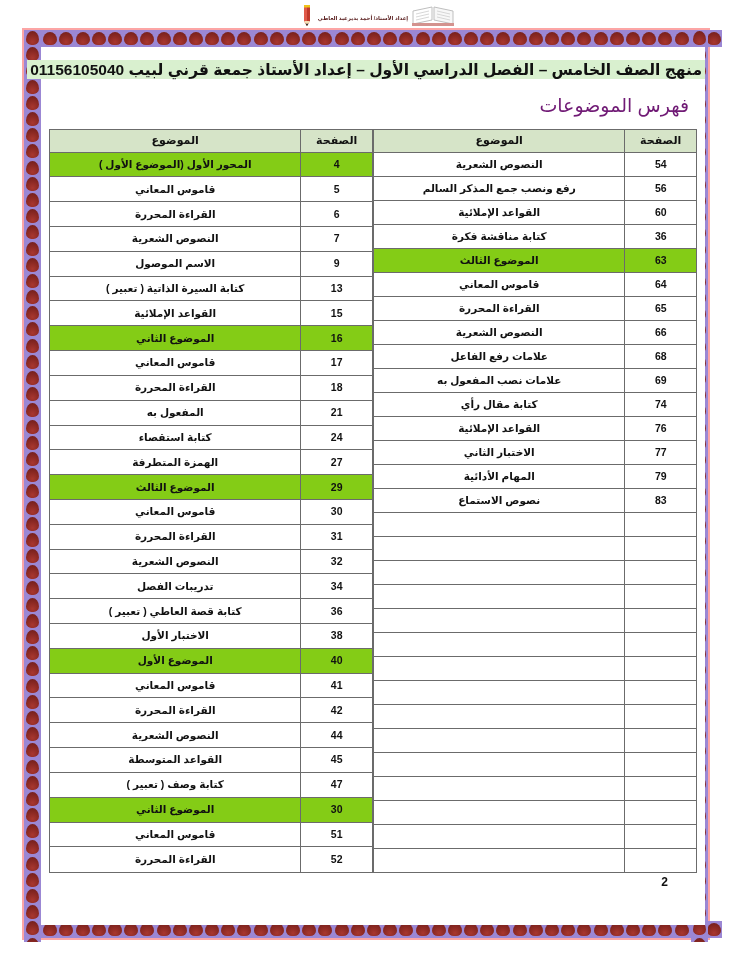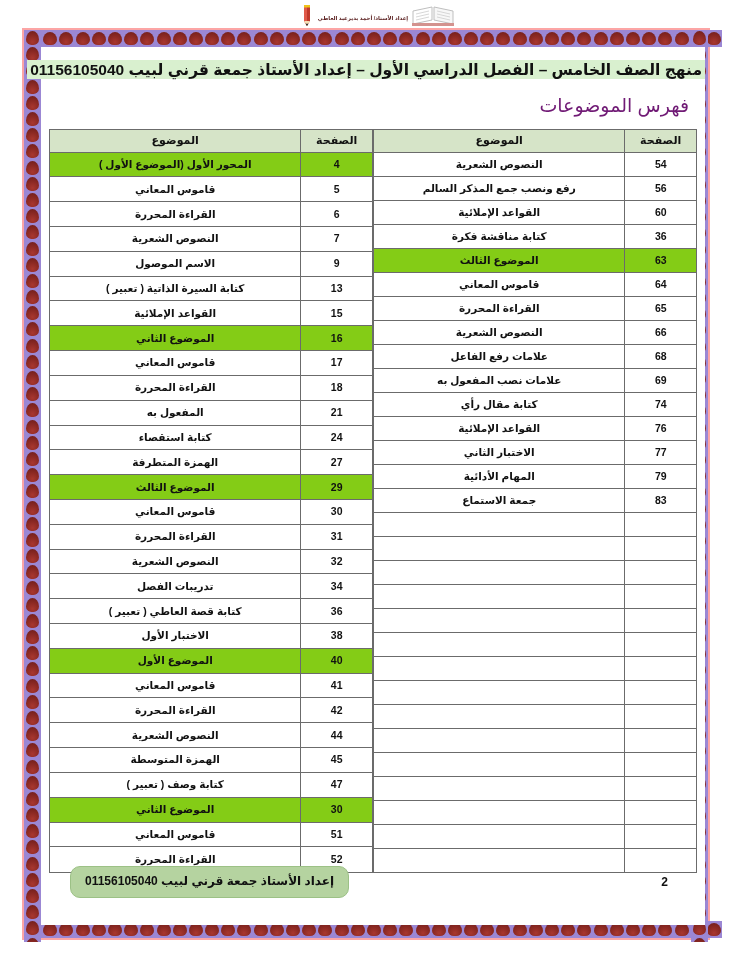--- a/index.html
+++ b/index.html
@@ -461,21 +461,21 @@
             <tr>
               <td class="page">77</td>
               <td class="topic">الاختبار الثاني</td>
             </tr>
             <tr>
               <td class="page">79</td>
               <td class="topic">المهام الأدائية</td>
             </tr>
             <tr>
               <td class="page">83</td>
-              <td class="topic">جمعة الاستماع</td>
+              <td class="topic">نصوص الاستماع</td>
             </tr>
             <tr>
               <td class="page empty"></td>
               <td class="topic empty"></td>
             </tr>
             <tr>
               <td class="page empty"></td>
               <td class="topic empty"></td>
             </tr>
             <tr>
@@ -632,21 +632,21 @@
             <tr>
               <td class="page">42</td>
               <td class="topic">القراءة المحررة</td>
             </tr>
             <tr>
               <td class="page">44</td>
               <td class="topic">النصوص الشعرية</td>
             </tr>
             <tr>
               <td class="page">45</td>
-              <td class="topic">الهمزة المتوسطة</td>
+              <td class="topic">القواعد المتوسطة</td>
             </tr>
             <tr>
               <td class="page">47</td>
               <td class="topic">كتابة وصف ( تعبير )</td>
             </tr>
             <tr class="hl">
               <td class="page">30</td>
               <td class="topic">الموضوع الثاني</td>
             </tr>
             <tr>
@@ -656,17 +656,16 @@
             <tr>
               <td class="page">52</td>
               <td class="topic">القراءة المحررة</td>
             </tr>
           </tbody>
       </table>
     </div>
 
     <div class="footer">
       <div class="pagenum">2</div>
-      <div class="pill">إعداد الأستاذ جمعة قرني لبيب 01156105040</div>
     </div>
 
   </div>
 </div>
 
 </body></html>

